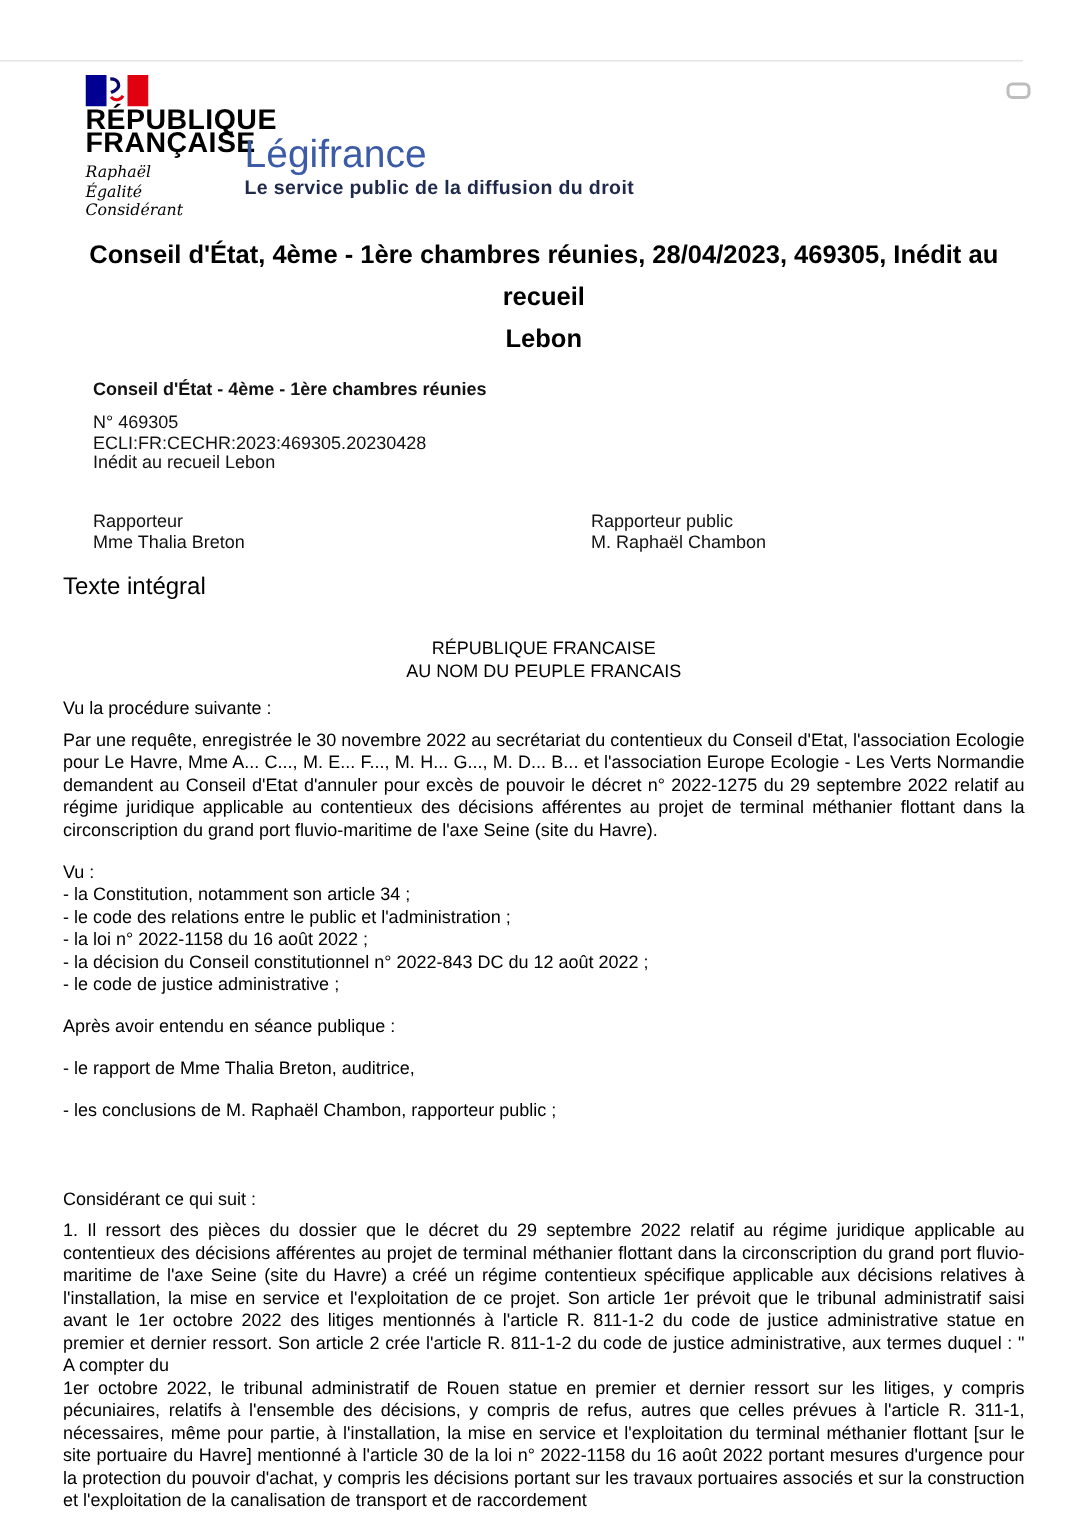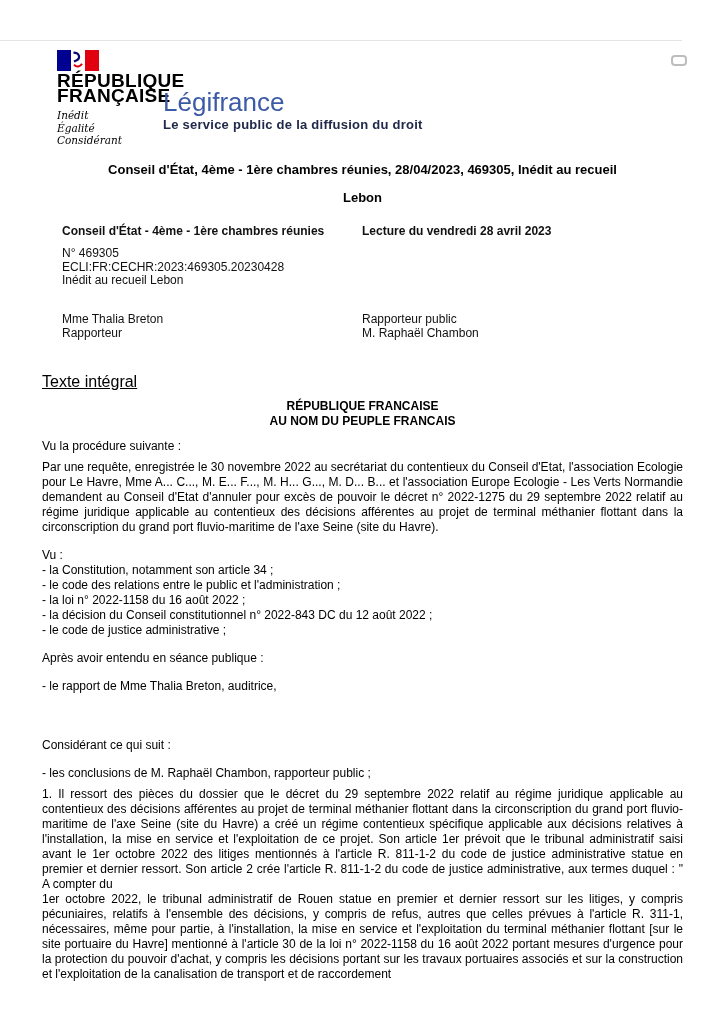--- a/index.html
+++ b/index.html
@@ -12,31 +12,31 @@
   
   .hdr{position:relative;height:146px;}
   .gov-brand{position:absolute;left:57px;top:50px;cursor:pointer;}
   .flag{display:block;}
   .gov-name{margin-top:3px;font-weight:700;font-size:19px;line-height:14.5px;letter-spacing:.3px;color:#000;}
   .motto{margin-top:6px;font-family:"DejaVu Serif",serif;font-style:italic;font-size:10.5px;line-height:12.5px;color:#000;}
   .site-brand{position:absolute;left:163px;top:44px;cursor:pointer;margin-top:44px;}
   .site-name{font-size:26px;line-height:28px;font-weight:500;color:#3c5ba6;}
   .site-tagline{margin-top:1px;font-size:13px;font-weight:700;letter-spacing:.25px;color:#20294a;}
   
-  .doc-title{margin:10px 42px 0;font-size:13px;line-height:28px;font-weight:700;text-align:center;color:#000;}
+  .doc-title{margin:10px 42px 0;font-size:17px;line-height:28px;font-weight:700;text-align:center;color:#000;}
   .meta{margin:12px 42px 0 62px;font-size:12px;line-height:14px;}
-  .meta-row{display:flex;}
+  .meta-row{display:flex;gap:32px;}
   .meta-col-l{width:300px;flex:0 0 300px;}
   .meta-col-r{flex:1;}
   .bold{font-weight:700;}
   .meta-lines{margin-top:9px;}
   .meta-lines div{line-height:13.5px;}
   .rapporteurs{margin-top:24px;}
-  .section-heading{margin:32px 42px 0;font-size:16px;line-height:19px;font-weight:400;color:#000;text-decoration:underline;}
-  .banner{margin:8px 42px 0;text-align:center;font-weight:700;font-size:12px;line-height:14px;}
+  .section-heading{margin:14px 42px 0;font-size:16px;line-height:19px;font-weight:400;color:#000;}
+  .banner{margin:24px 42px 0;text-align:center;font-weight:400;font-size:12px;line-height:14px;}
   .body-text{font-size:12px;line-height:15px;color:#000;}
   .blk{margin:13px 42px 0;}
   .blk.first{margin-top:10px;}
   .blk.tight{margin-top:6px;}
   .blk.justify{text-align:justify;}
   .blk.big-gap{margin-top:44px;}
   .vu-list div{line-height:15px;}
 </style>
 </head>
 <body>
@@ -52,52 +52,51 @@
         <rect x="0" y="0" width="14" height="21" fill="#000091"></rect>
         <rect x="28" y="0" width="14" height="21" fill="#e1000f"></rect>
         <path d="M16.5 2.6 C22.5 2.6 24 8.2 19.2 10.6 L17 11.6" fill="none" stroke="#09086d" stroke-width="2.2"></path>
         <path d="M17 14.6 C19.6 17.8 23.4 16.8 25 13.8" fill="none" stroke="#e1000f" stroke-width="2"></path>
       </svg>
       <div class="gov-name">
         <div>RÉPUBLIQUE</div>
         <div>FRANÇAISE</div>
       </div>
       <div class="motto">
-        <div>Inédit</div>
+        <div>Raphaël</div>
         <div>Égalité</div>
         <div>Considérant</div>
       </div>
     </div>
     <div class="site-brand">
       <div class="site-name">Légifrance</div>
       <div class="site-tagline">Le service public de la diffusion du droit</div>
     </div>
   </header>
 
   <main>
 
     <h1 class="doc-title">
       <span>Conseil d'État, 4ème - 1ère chambres réunies, 28/04/2023, 469305, Inédit au recueil</span><br>
       <span>Lebon</span>
     </h1>
 
     <section class="meta">
       <div class="meta-row">
         <div class="meta-col-l bold">Conseil d'État - 4ème - 1ère chambres réunies</div>
-        <div class="meta-col-r bold">Lecture du vendredi 28 avril 2023</div>
       </div>
       <div class="meta-lines">
         <div>N° 469305</div>
         <div>ECLI:FR:CECHR:2023:469305.20230428</div>
         <div>Inédit au recueil Lebon</div>
       </div>
       <div class="meta-row rapporteurs">
         <div class="meta-col-l">
+          <div>Rapporteur</div>
           <div>Mme Thalia Breton</div>
-          <div>Rapporteur</div>
         </div>
         <div class="meta-col-r">
           <div>Rapporteur public</div>
           <div>M. Raphaël Chambon</div>
         </div>
       </div>
     </section>
 
     <h2 class="section-heading">Texte intégral</h2>
 
@@ -115,23 +114,23 @@
       <div>Vu :</div>
       <div>- la Constitution, notamment son article 34 ;</div>
       <div>- le code des relations entre le public et l'administration ;</div>
       <div>- la loi n° 2022-1158 du 16 août 2022 ;</div>
       <div>- la décision du Conseil constitutionnel n° 2022-843 DC du 12 août 2022 ;</div>
       <div>- le code de justice administrative ;</div>
     </div>
 
     <p class="blk body-text">Après avoir entendu en séance publique :</p>
     <p class="blk body-text">- le rapport de Mme Thalia Breton, auditrice,</p>
+    <p class="blk body-text">- les conclusions de M. Raphaël Chambon, rapporteur public ;</p>
+
     <p class="blk big-gap body-text">Considérant ce qui suit :</p>
-
-    <p class="blk body-text">- les conclusions de M. Raphaël Chambon, rapporteur public ;</p>
 
     <p class="blk tight justify body-text">
       <span>1. Il ressort des pièces du dossier que le décret du 29 septembre 2022 relatif au régime juridique applicable au contentieux des décisions afférentes au projet de terminal méthanier flottant dans la circonscription du grand port fluvio-maritime de l'axe Seine (site du Havre) a créé un régime contentieux spécifique applicable aux décisions relatives à l'installation, la mise en service et l'exploitation de ce projet. Son article 1er prévoit que le tribunal administratif saisi avant le 1er octobre 2022 des litiges mentionnés à l'article R. 811-1-2 du code de justice administrative statue en premier et dernier ressort. Son article 2 crée l'article R. 811-1-2 du code de justice administrative, aux termes duquel : " A compter du</span><br>
       <span>1er octobre 2022, le tribunal administratif de Rouen statue en premier et dernier ressort sur les litiges, y compris pécuniaires, relatifs à l'ensemble des décisions, y compris de refus, autres que celles prévues à l'article R. 311-1, nécessaires, même pour partie, à l'installation, la mise en service et l'exploitation du terminal méthanier flottant [sur le site portuaire du Havre] mentionné à l'article 30 de la loi n° 2022-1158 du 16 août 2022 portant mesures d'urgence pour la protection du pouvoir d'achat, y compris les décisions portant sur les travaux portuaires associés et sur la construction et l'exploitation de la canalisation de transport et de raccordement</span>
     </p>
 
   </main>
 </div>
 
 </body></html>

